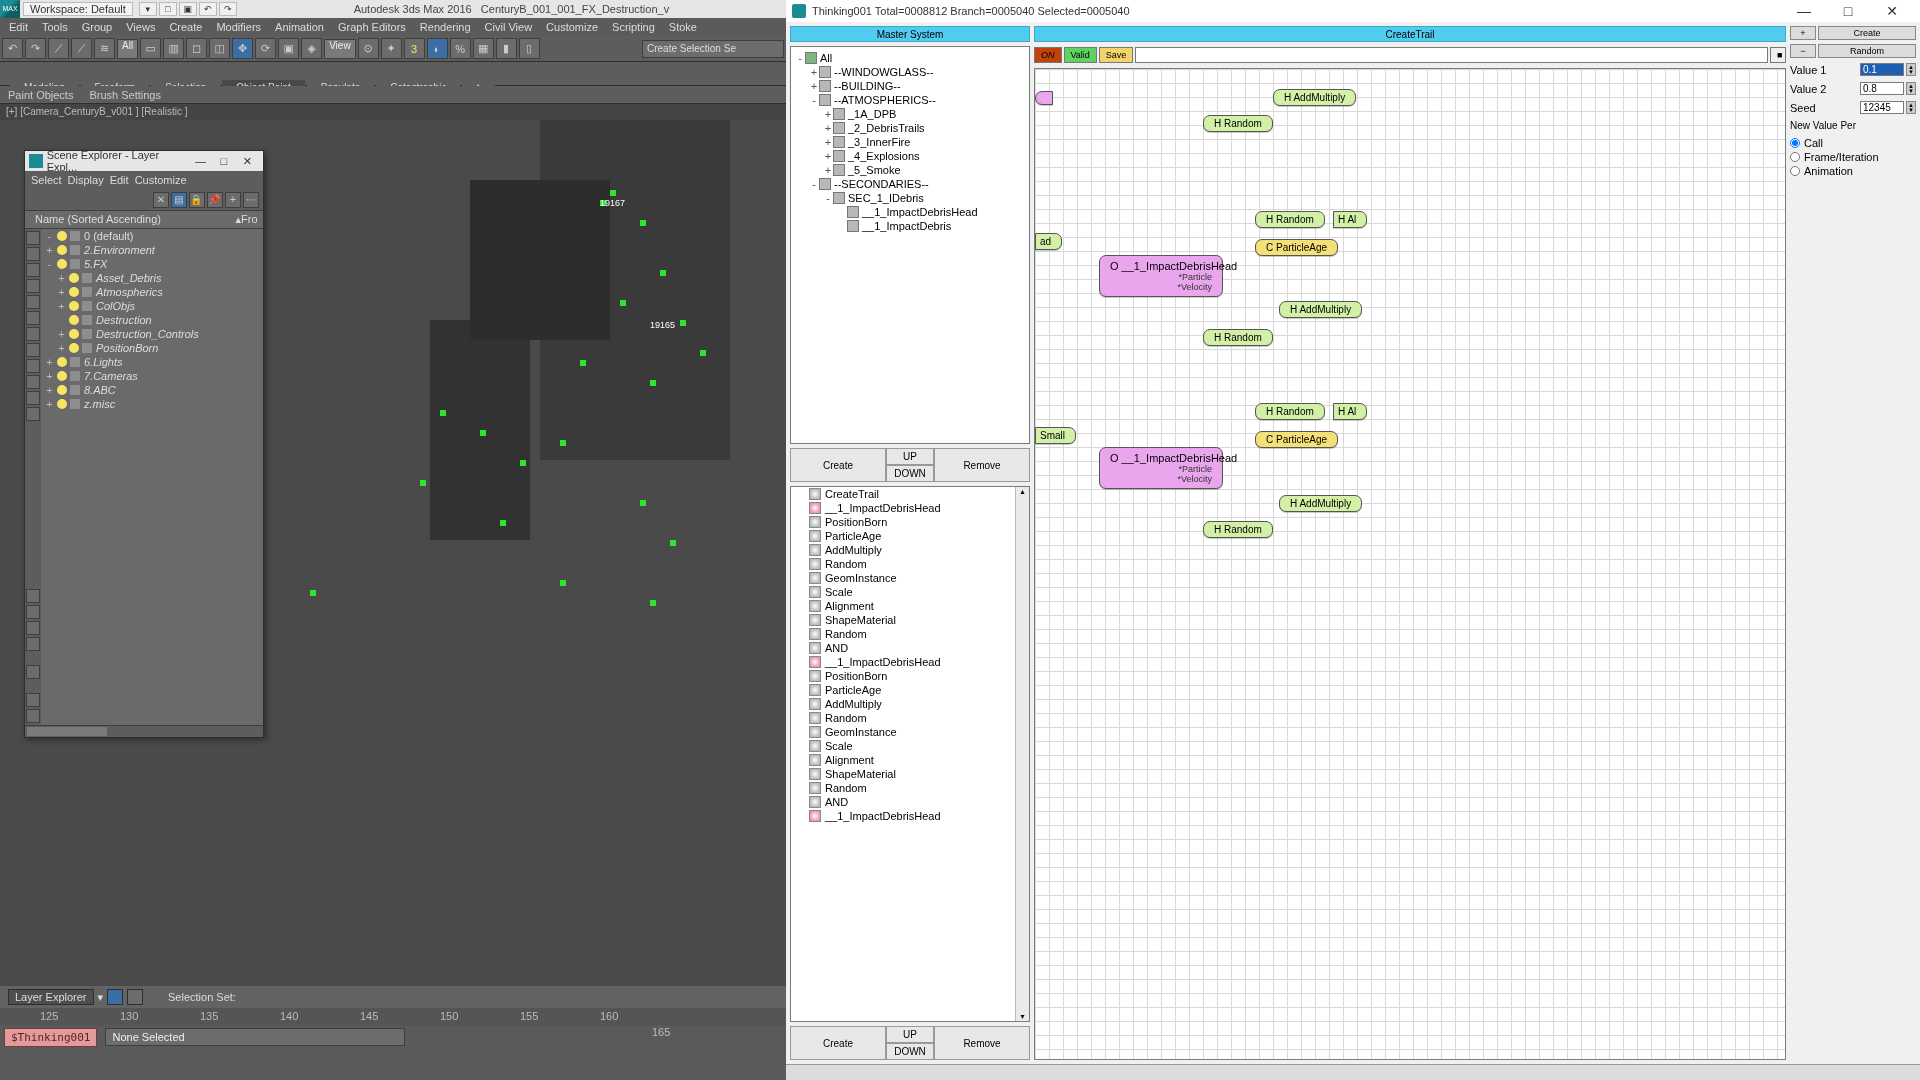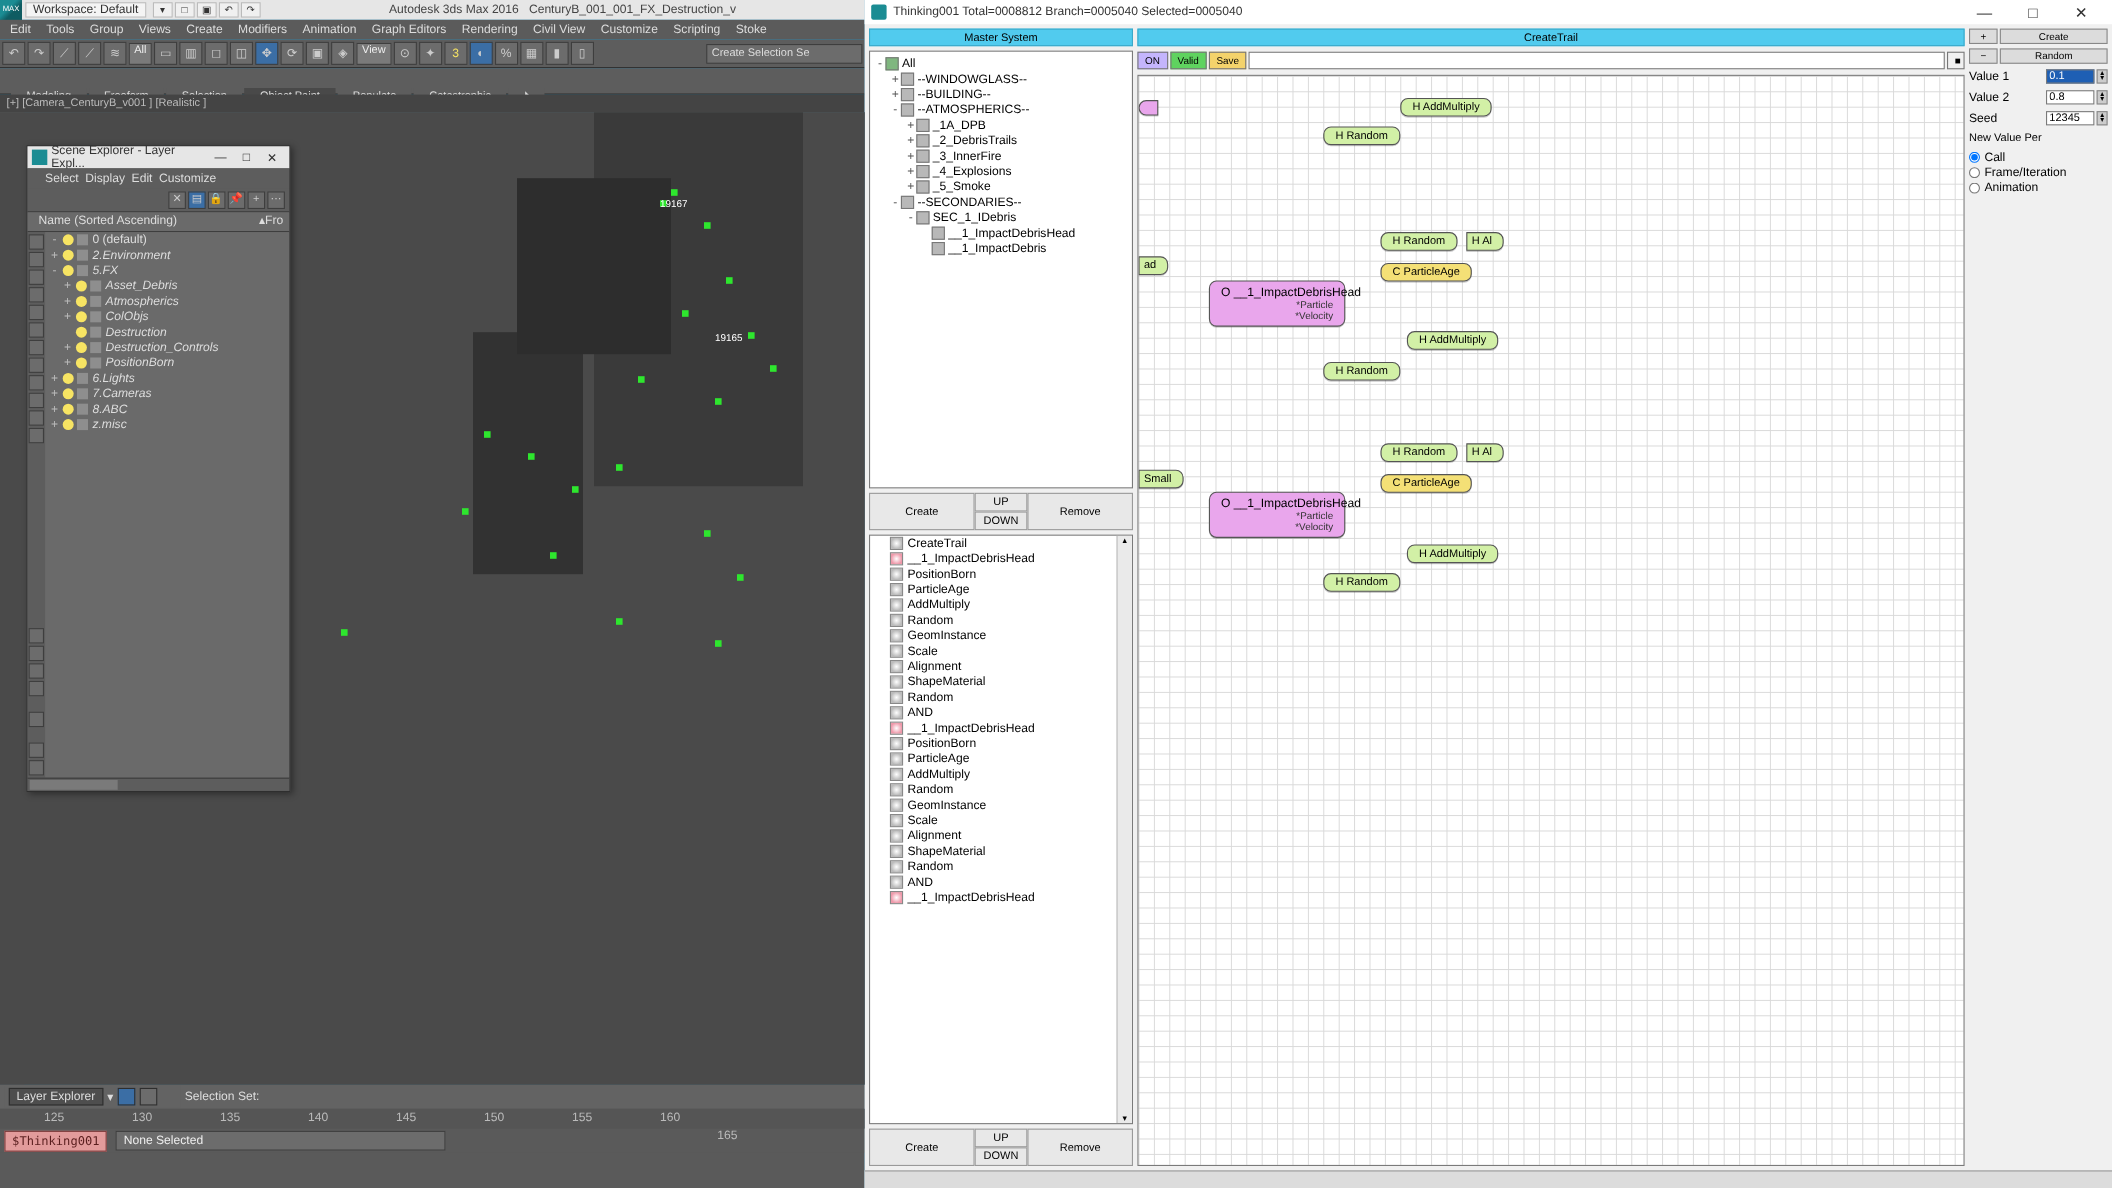--- a/index.html
+++ b/index.html
@@ -34,21 +34,21 @@
 .viewport { position:absolute; inset:0; background:#4a4a4a; overflow:hidden; }
 .debris { position:absolute; background:#2f2f2f; }
 .vert { position:absolute; width:6px; height:6px; background:#2ee62e; }
 
 
 .scene-exp { position:absolute; left:24px; top:30px; width:240px; height:588px; background:#5d5d5d; border:1px solid #2e2e2e; box-shadow:2px 2px 6px rgba(0,0,0,.4); display:flex; flex-direction:column; }
 .se-title { height:20px; background:#e6e6e6; display:flex; align-items:center; padding:0 4px; color:#333; font-size:10px; }
 .se-title .ico { width:14px; height:14px; background:#1b8c93; margin-right:4px; }
 .se-title .sp { flex:1; }
 .se-title .wb { width:24px; text-align:center; }
-.se-menu { height:18px; background:#5d5d5d; display:flex; gap:6px; align-items:center; padding:0 16px; color:#ddd; font-size:10px; }
+.se-menu { height:18px; background:#5d5d5d; display:flex; gap:6px; align-items:center; padding:0 6px; color:#ddd; font-size:10px; }
 .se-tb { height:22px; background:#5d5d5d; display:flex; align-items:center; justify-content:flex-end; gap:2px; padding:0 4px; border-bottom:1px solid #3e3e3e; }
 .se-tb .b { width:16px; height:16px; background:#6c6c6c; border:1px solid #3e3e3e; text-align:center; line-height:14px; font-size:10px; color:#ccc; }
 .se-tb .b.on { background:#3b6ea5; }
 .se-hdr { height:18px; background:#6a6a6a; border-bottom:1px solid #3e3e3e; color:#ddd; font-size:10px; padding-left:10px; line-height:17px; display:flex; }
 .se-hdr .h1{ flex:1; } .se-hdr .h2{ width:22px; }
 .se-body { flex:1; display:flex; }
 .se-left { width:16px; background:#5d5d5d; display:flex; flex-direction:column; gap:2px; padding:2px 1px; }
 .se-left .lb { width:14px; height:14px; background:#6c6c6c; border:1px solid #3e3e3e; }
 .se-tree { flex:1; background:#6a6a6a; overflow:hidden; }
 .se-row { height:14px; display:flex; align-items:center; color:#ddd; font-size:10px; }
@@ -105,21 +105,21 @@
 .btnstack button { height:17px; background:#e8e8e8; border:1px solid #999; font-size:10px; }
 
 .nodebox { background:#fff; border:1px solid #7a7a7a; overflow:auto; }
 .nrow { height:14px; display:flex; align-items:center; font-size:10px; color:#000; padding-left:18px; position:relative; }
 .nrow .gi { width:12px; height:12px; border:1px solid #888; margin-right:4px; background:radial-gradient(circle at 5px 5px,#fff 0,#bbb 70%); }
 .nrow .gi.p { background:radial-gradient(circle at 5px 5px,#fff 0,#e9a 70%); }
 
 
 .graph-hdr { display:flex; align-items:center; height:18px; gap:2px; }
 .graph-hdr .gb { height:16px; padding:0 6px; font-size:9px; border:1px solid #777; text-align:center; line-height:14px; }
-.gb.on { background:#c4b5fd; } .gb.valid { background:#5fd35f; } .gb.save { background:#f4d36b; }
+.gb.on { background:#c2410c;font-style:italic; } .gb.valid { background:#5fd35f; } .gb.save { background:#f4d36b; }
 .graph-hdr .ginput { flex:1; height:16px; background:#fff; border:1px solid #7a7a7a; }
 .graph { flex:1; position:relative; border:1px solid #7a7a7a; background:#fff; background-image:linear-gradient(#d9d9d9 1px,transparent 1px),linear-gradient(90deg,#d9d9d9 1px,transparent 1px); background-size:14px 14px; overflow:hidden; }
 .node { position:absolute; border:1px solid #555; border-radius:7px; padding:2px 10px; font-size:10px; background:#d2f0a6; box-shadow:0 1px 0 rgba(0,0,0,.2); white-space:nowrap; }
 .node.pink { background:#e9a6ec; padding:4px 10px; }
 .node.yellow { background:#f4e076; }
 .node.frag { border-radius:7px 0 0 7px; padding:2px 4px 2px 10px; }
 .node.clip { border-radius:0 7px 7px 0; padding:2px 10px 2px 4px; }
 .node .sm { font-size:9px; text-align:right; color:#333; }
 
 
@@ -200,20 +200,24 @@
 
   <div class="ribbonbar">
     <div class="ribtab">Modeling</div>
     <div class="ribtab">Freeform</div>
     <div class="ribtab">Selection</div>
     <div class="ribtab act">Object Paint</div>
     <div class="ribtab">Populate</div>
     <div class="ribtab">Catastrophic</div>
     <div class="ribtab">⏵</div>
   </div>
+  <div class="ribbonbar2">
+    <span>Paint Objects</span>
+    <span>Brush Settings</span>
+  </div>
 
   <div class="vp-label">[+] [Camera_CenturyB_v001 ] [Realistic ]</div>
 
   <div class="viewport-area">
     <div class="left-edge">
       <div class="eb"></div>
     </div>
     <div class="viewport">
 
       <div class="debris" style="left:540px;top:0;width:190px;height:340px;background:#3a3a3a"></div>

